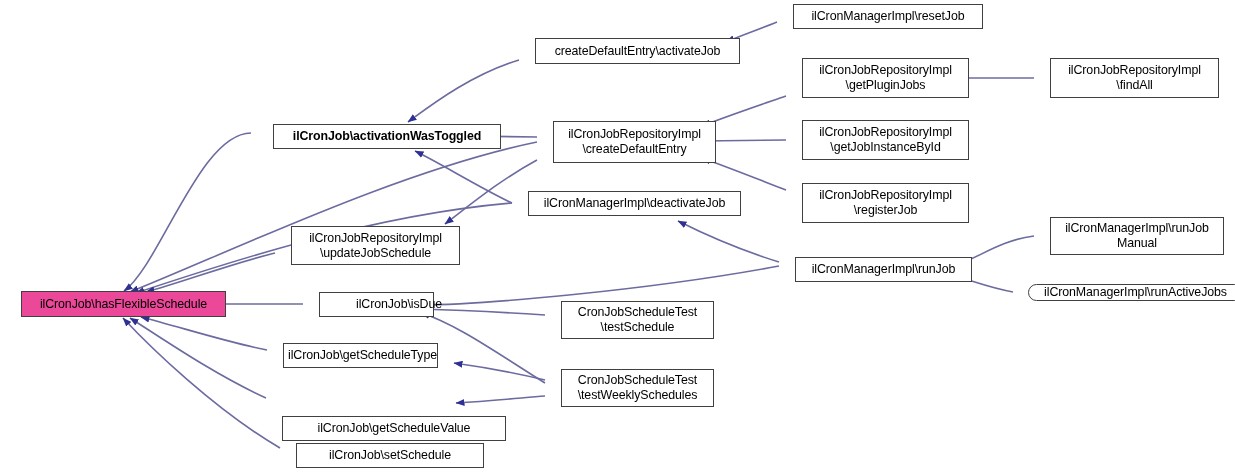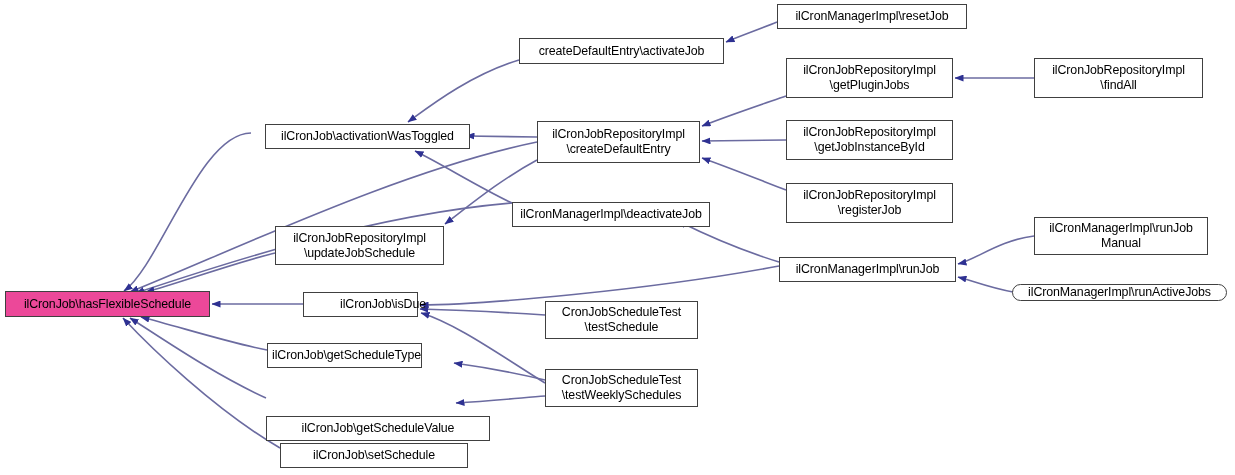--- a/index.html
+++ b/index.html
@@ -30,20 +30,21 @@
     color: #000000;
     font-size: 12.4px;
     line-height: 15px;
     text-align: center;
     display: flex;
     align-items: center;
     justify-content: center;
     white-space: pre-line;
     letter-spacing: -0.1px;
     z-index: 5;
+    margin-left: 16px;
   }
   .node.highlight {
     background: #ec4899;
     border-color: #404040;
   }
   .node .label {
     display: block;
     width: 100%;
     padding: 0 4px;
     box-sizing: border-box;
@@ -91,26 +92,26 @@
 
   <div id="nodes">
       <div class="node" style="left: 777px; top: 4px; width: 190px; height: 25px;"><span class="label">ilCronManagerImpl\resetJob</span></div>
       <div class="node" style="left: 519px; top: 38px; width: 205px; height: 26px;"><span class="label">createDefaultEntry\activateJob</span></div>
       <div class="node" style="left: 786px; top: 58px; width: 167px; height: 40px;"><span class="label">ilCronJobRepositoryImpl
 \getPluginJobs</span></div>
       <div class="node" style="left: 1034px; top: 58px; width: 169px; height: 40px;"><span class="label">ilCronJobRepositoryImpl
 \findAll</span></div>
       <div class="node" style="left: 537px; top: 121px; width: 163px; height: 42px;"><span class="label">ilCronJobRepositoryImpl
 \createDefaultEntry</span></div>
-      <div class="node" style="left: 265px; top: 124px; width: 205px; height: 25px;"><span class="label">ilCronJob\activationWasToggled</span></div>
+      <div class="node" style="left: 257px; top: 124px; width: 228px; height: 25px; font-weight: bold;"><span class="label">ilCronJob\activationWasToggled</span></div>
       <div class="node" style="left: 786px; top: 120px; width: 167px; height: 40px;"><span class="label">ilCronJobRepositoryImpl
 \getJobInstanceById</span></div>
       <div class="node" style="left: 786px; top: 183px; width: 167px; height: 40px;"><span class="label">ilCronJobRepositoryImpl
 \registerJob</span></div>
-      <div class="node" style="left: 512px; top: 202px; width: 198px; height: 25px;"><span class="label">ilCronManagerImpl\deactivateJob</span></div>
+      <div class="node" style="left: 512px; top: 191px; width: 213px; height: 25px;"><span class="label">ilCronManagerImpl\deactivateJob</span></div>
       <div class="node" style="left: 1034px; top: 217px; width: 174px; height: 38px;"><span class="label">ilCronManagerImpl\runJob
 Manual</span></div>
       <div class="node" style="left: 275px; top: 226px; width: 169px; height: 39px;"><span class="label">ilCronJobRepositoryImpl
 \updateJobSchedule</span></div>
       <div class="node" style="left: 779px; top: 257px; width: 177px; height: 25px;"><span class="label">ilCronManagerImpl\runJob</span></div>
       <div class="node" style="left: 1012px; top: 284px; width: 215px; height: 17px; border-radius: 12px;"><span class="label">ilCronManagerImpl\runActiveJobs</span></div>
       <div class="node highlight" style="left: 5px; top: 291px; width: 205px; height: 26px;"><span class="label">ilCronJob\hasFlexibleSchedule</span></div>
       <div class="node" style="left: 303px; top: 292px; width: 115px; height: 25px; padding-left: 32px;"><span class="label">ilCronJob\isDue</span></div>
       <div class="node" style="left: 545px; top: 301px; width: 153px; height: 38px;"><span class="label">CronJobScheduleTest
 \testSchedule</span></div>

